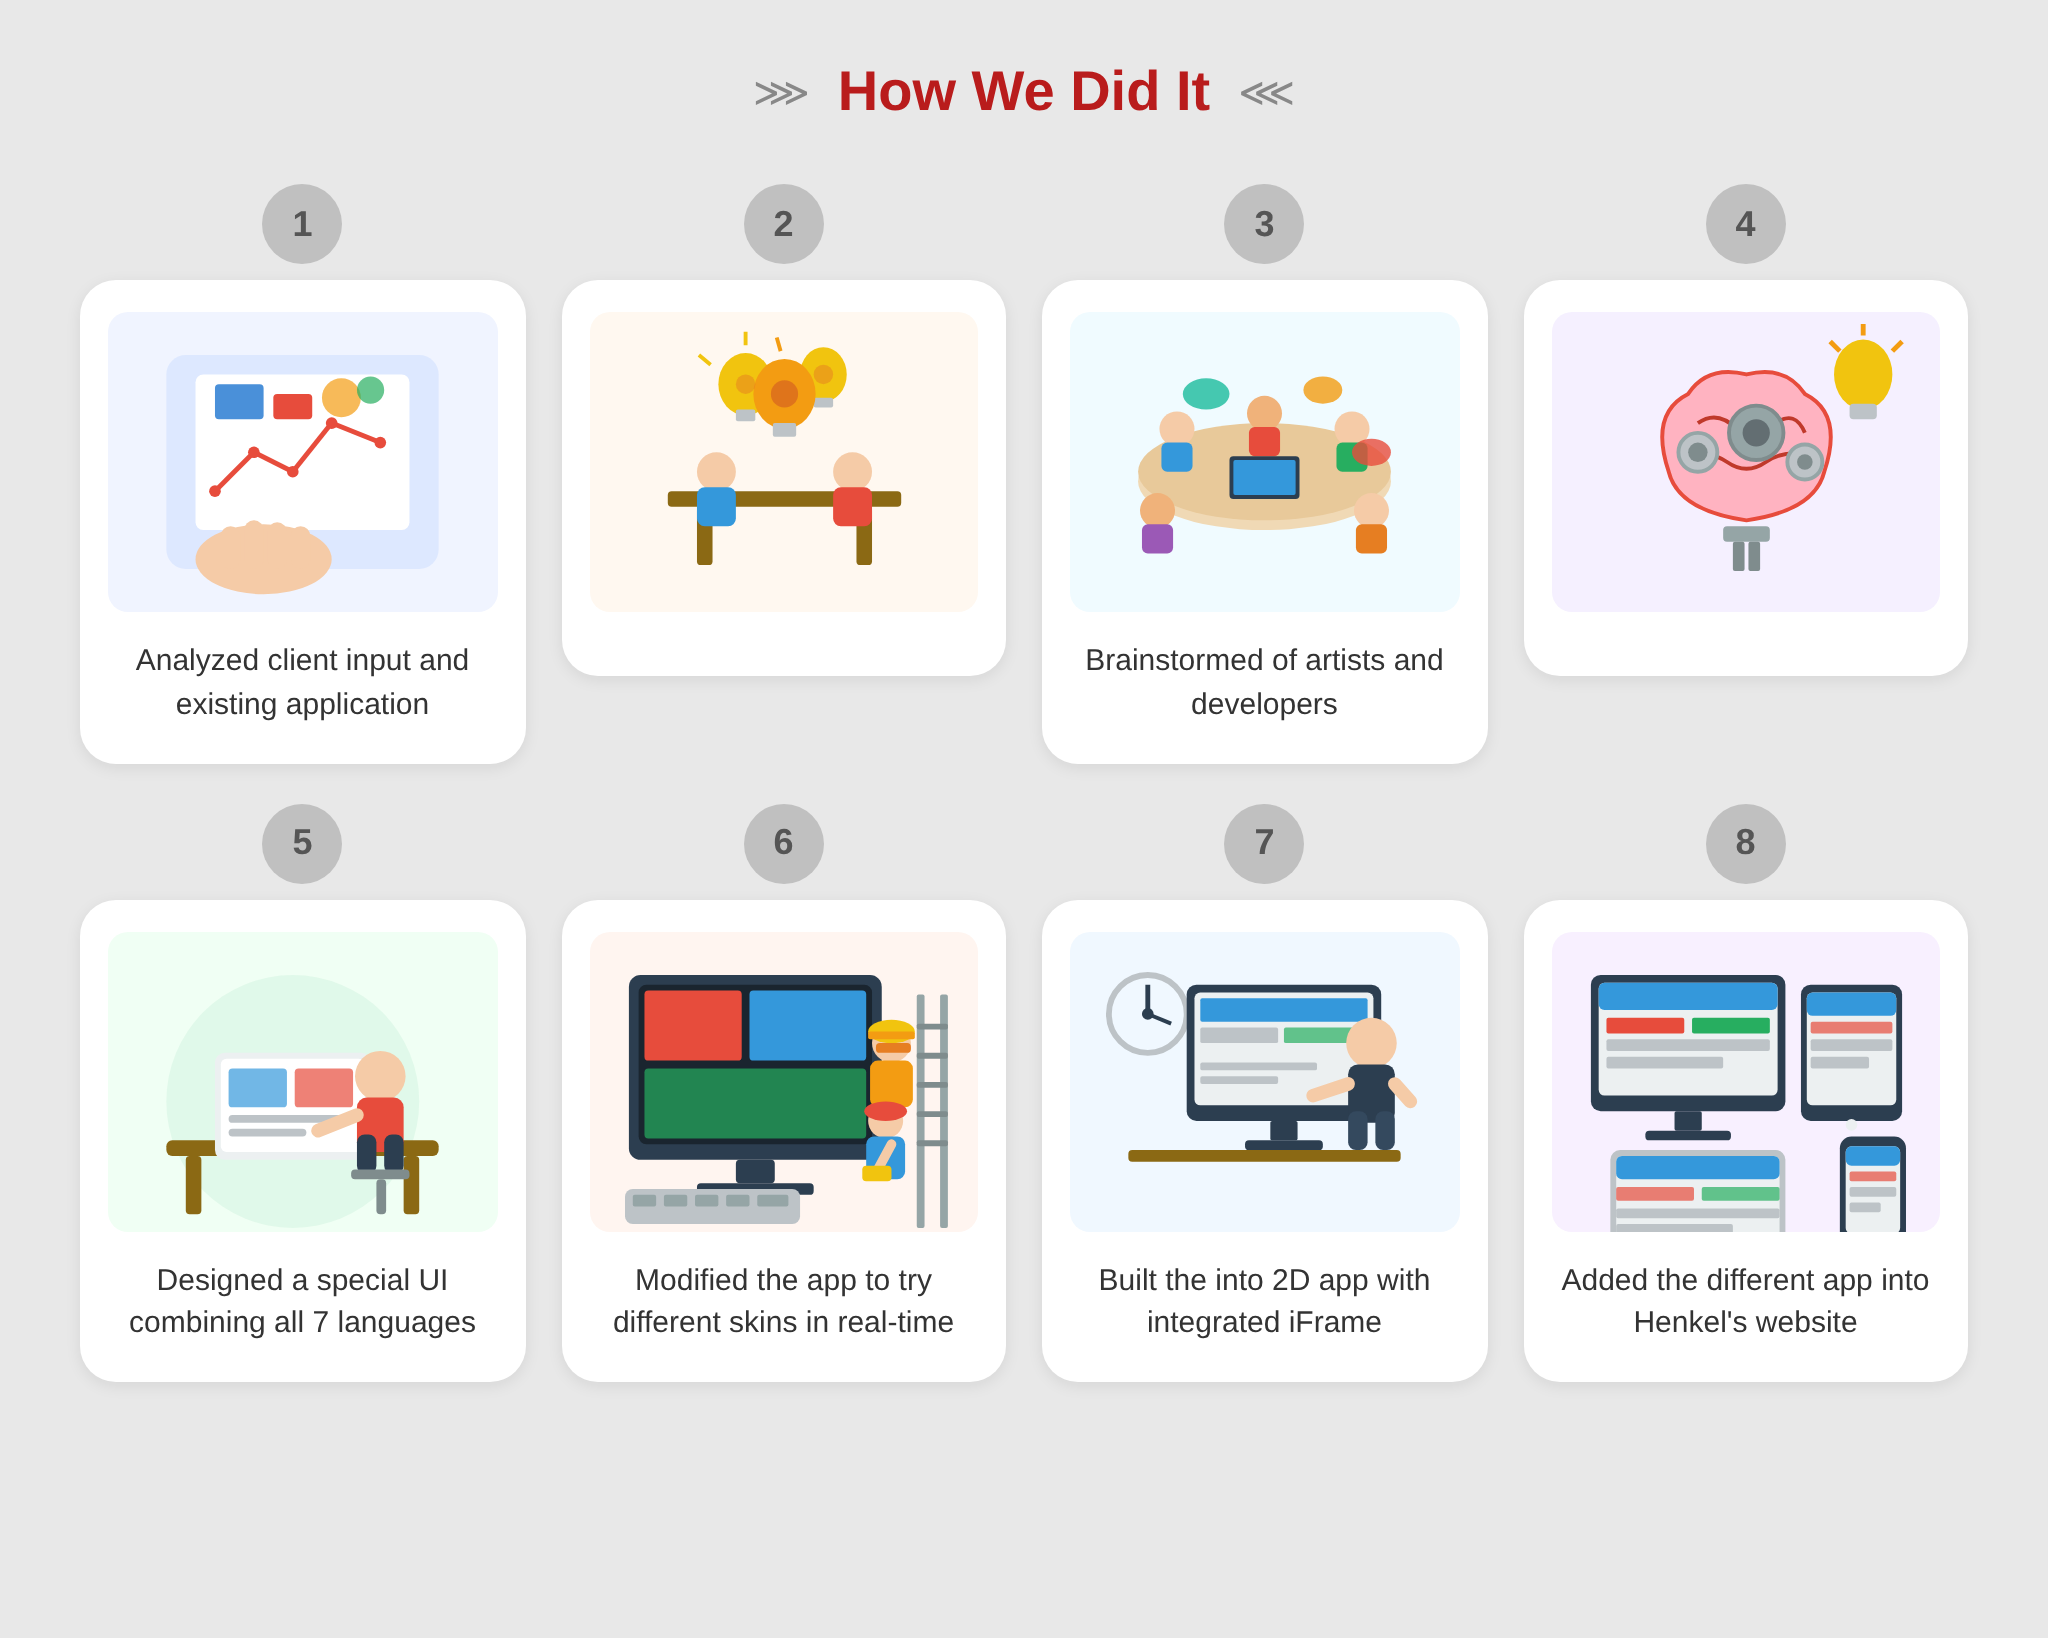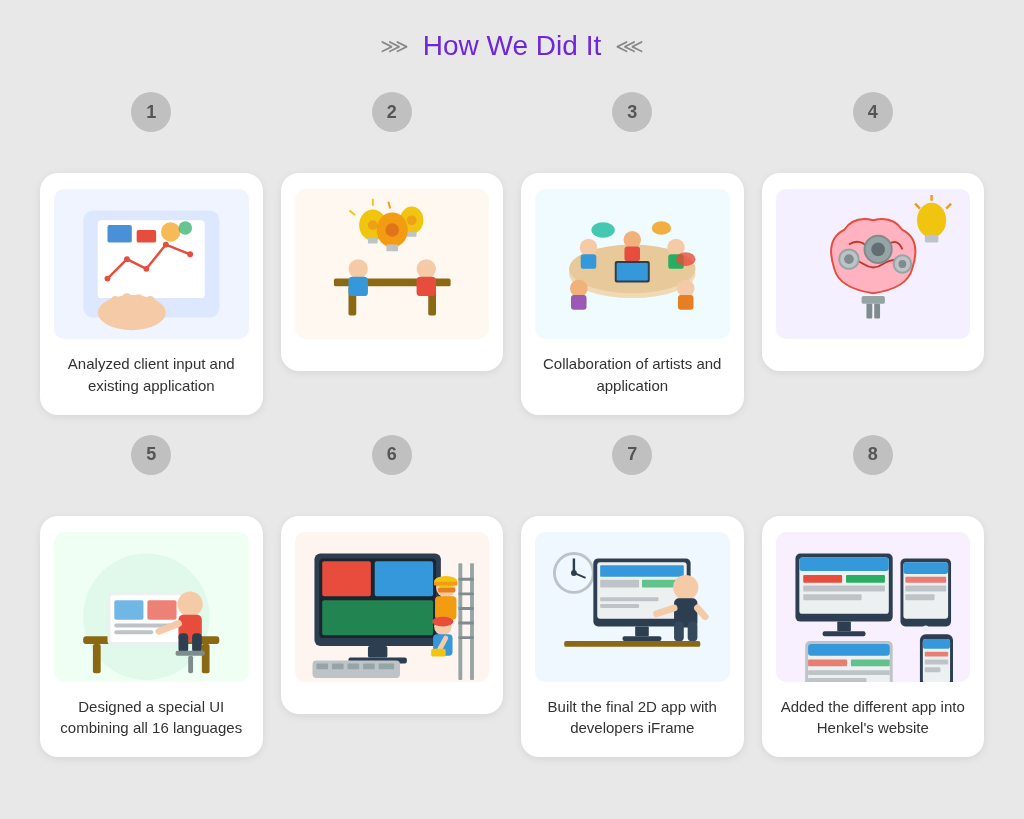--- a/index.html
+++ b/index.html
@@ -20,22 +20,22 @@
     .header {
       text-align: center;
       margin-bottom: 30px;
       display: flex;
       align-items: center;
       justify-content: center;
       gap: 14px;
     }
     .header h1 {
       font-size: 28px;
-      font-weight: 400;
-      color: #6d28d9;
+      font-weight: 700;
+      color: #b91c1c;
     }
     .header .deco {
       color: #888;
       font-size: 20px;
     }
     .grid {
       display: grid;
       grid-template-columns: repeat(4, 1fr);
       gap: 20px 18px;
     }
@@ -60,21 +60,20 @@
     }
     .step-card {
       background: #fff;
       border-radius: 18px;
       padding: 16px 14px 18px;
       display: flex;
       flex-direction: column;
       align-items: center;
       width: 100%;
       box-shadow: 0 2px 8px rgba(0,0,0,0.08);
-      margin-top: 33px;
     }
     .step-illustration {
       width: 100%;
       height: 150px;
       display: flex;
       align-items: center;
       justify-content: center;
       margin-bottom: 14px;
       overflow: hidden;
       border-radius: 10px;
@@ -201,21 +200,21 @@
     <rect x="147" y="107" width="16" height="15" rx="3" fill="#e67e22"></rect>
 
     <rect x="82" y="72" width="36" height="22" rx="2" fill="#2c3e50"></rect>
     <rect x="84" y="74" width="32" height="18" rx="1" fill="#3498db"></rect>
 
     <ellipse cx="70" cy="40" rx="12" ry="8" fill="#1abc9c" fill-opacity="0.8"></ellipse>
     <ellipse cx="130" cy="38" rx="10" ry="7" fill="#f39c12" fill-opacity="0.8"></ellipse>
     <ellipse cx="155" cy="70" rx="10" ry="7" fill="#e74c3c" fill-opacity="0.8"></ellipse>
   </svg>
           </div>
-          <div class="step-label">Collaboration of artists and application</div>
+          <div class="step-label">Brainstormed of artists and developers</div>
         </div>
       </div>
       <div class="step-wrapper">
         <div class="step-number">4</div>
         <div class="step-card">
           <div class="step-illustration illus-4">
             <svg viewBox="0 0 200 150" xmlns="http://www.w3.org/2000/svg">
 
     <path d="M60,80 Q50,50 70,40 Q80,25 100,30 Q120,25 130,40 Q150,50 140,80 Q135,100 100,105 Q65,100 60,80Z" fill="#ffb3c1" stroke="#e74c3c" stroke-width="2"></path>
 
@@ -267,21 +266,21 @@
 
     <rect x="128" y="102" width="10" height="20" rx="4" fill="#2c3e50"></rect>
     <rect x="142" y="102" width="10" height="20" rx="4" fill="#2c3e50"></rect>
 
     <line x1="128" y1="92" x2="108" y2="100" stroke="#f5cba7" stroke-width="7" stroke-linecap="round"></line>
 
     <rect x="125" y="120" width="30" height="5" rx="2" fill="#7f8c8d"></rect>
     <rect x="138" y="125" width="5" height="18" rx="2" fill="#7f8c8d"></rect>
   </svg>
           </div>
-          <div class="step-label">Designed a special UI combining all 16 languages</div>
+          <div class="step-label">Designed a special UI combining all 7 languages</div>
         </div>
       </div>
       <div class="step-wrapper">
         <div class="step-number">6</div>
         <div class="step-card">
           <div class="step-illustration illus-6">
             <svg viewBox="0 0 200 150" xmlns="http://www.w3.org/2000/svg">
 
     <rect x="20" y="20" width="130" height="95" rx="6" fill="#2c3e50"></rect>
     <rect x="25" y="25" width="120" height="82" rx="4" fill="#1a252f"></rect>
@@ -315,20 +314,21 @@
     <rect x="168" y="105" width="16" height="3" rx="1" fill="#7f8c8d"></rect>
 
     <circle cx="152" cy="95" r="9" fill="#f5cba7"></circle>
     <rect x="142" y="103" width="20" height="22" rx="4" fill="#3498db"></rect>
     <ellipse cx="152" cy="90" rx="11" ry="5" fill="#e74c3c"></ellipse>
 
     <line x1="155" y1="107" x2="148" y2="120" stroke="#f5cba7" stroke-width="5" stroke-linecap="round"></line>
     <rect x="140" y="118" width="15" height="8" rx="2" fill="#f1c40f"></rect>
   </svg>
           </div>
+          <div class="step-label">Modified the app to try different skins in real-time</div>
         </div>
       </div>
       <div class="step-wrapper">
         <div class="step-number">7</div>
         <div class="step-card">
           <div class="step-illustration illus-7">
             <svg viewBox="0 0 200 150" xmlns="http://www.w3.org/2000/svg">
 
     <circle cx="40" cy="40" r="20" fill="none" stroke="#bdc3c7" stroke-width="3"></circle>
     <circle cx="40" cy="40" r="3" fill="#2c3e50"></circle>
@@ -352,21 +352,21 @@
     <rect x="143" y="66" width="24" height="30" rx="5" fill="#2c3e50"></rect>
     <rect x="143" y="90" width="10" height="20" rx="4" fill="#34495e"></rect>
     <rect x="157" y="90" width="10" height="20" rx="4" fill="#34495e"></rect>
 
     <line x1="143" y1="76" x2="125" y2="82" stroke="#f5cba7" stroke-width="7" stroke-linecap="round"></line>
     <line x1="167" y1="76" x2="175" y2="85" stroke="#f5cba7" stroke-width="7" stroke-linecap="round"></line>
 
     <rect x="30" y="110" width="140" height="6" rx="2" fill="#8B6914"></rect>
   </svg>
           </div>
-          <div class="step-label">Built the final 2D app with developers iFrame</div>
+          <div class="step-label">Built the into 2D app with integrated iFrame</div>
         </div>
       </div>
       <div class="step-wrapper">
         <div class="step-number">8</div>
         <div class="step-card">
           <div class="step-illustration illus-8">
             <svg viewBox="0 0 200 150" xmlns="http://www.w3.org/2000/svg">
 
     <rect x="20" y="20" width="100" height="70" rx="5" fill="#2c3e50"></rect>
     <rect x="24" y="24" width="92" height="58" rx="3" fill="#ecf0f1"></rect>

